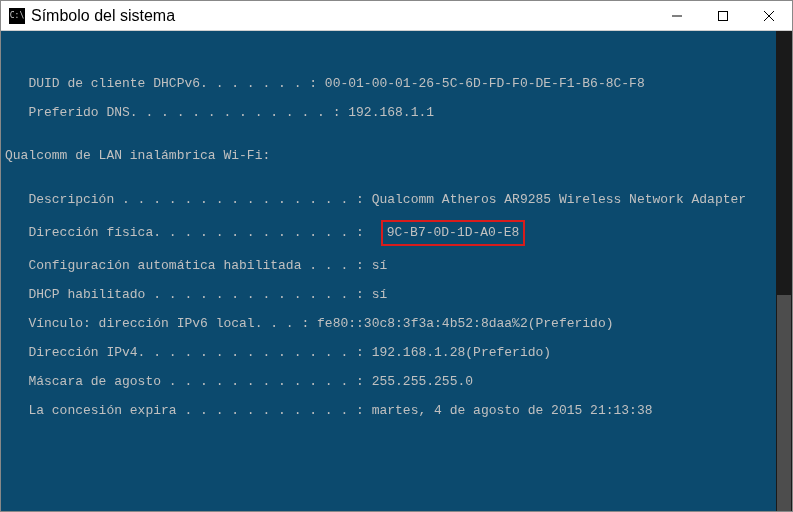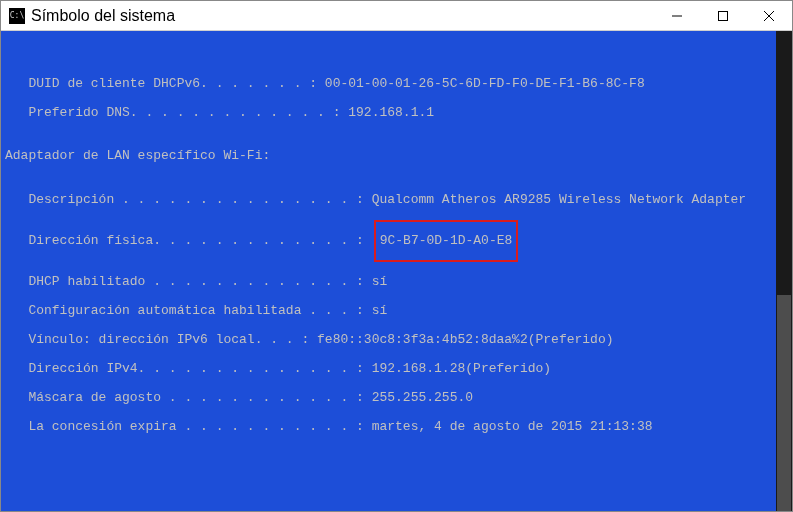--- a/index.html
+++ b/index.html
@@ -45,21 +45,21 @@
     display: flex;
     align-items: center;
     justify-content: center;
     font-family: "Segoe UI Symbol", sans-serif;
     font-size: 10px;
     color: #000;
   }
   .winbtn svg { stroke: #000; stroke-width: 1; fill: none; }
   .terminal {
     flex: 1;
-    background: #1d4ed8;
+    background: #0c4a6e;
     color: #c0c0c0;
     font-family: Consolas, "Courier New", monospace;
     font-size: 13px;
     line-height: 14.5px;
     padding: 2px 0 0 4px;
     white-space: pre;
     overflow: hidden;
     position: relative;
   }
   .terminal-inner {
@@ -76,22 +76,22 @@
   .scrollbar-thumb {
     position: absolute;
     left: 1px;
     width: 14px;
     background: #4d4d4d;
     top: 55%;
     height: 45%;
   }
   .highlight {
     border: 2px solid #d91c1c;
-    padding: 12px 4px;
-    margin: -2px 2px;
+    padding: 4px 4px;
+    margin: -2px 9px;
     display: inline-block;
   }
   .line { display: block; }
 </style>
 </head>
 <body>
 
 <div class="window">
 
   <div class="titlebar">
@@ -117,26 +117,26 @@
           </svg>
       </div>
     </div>
   </div>
 
   <div class="terminal">
     <div class="terminal-inner">
 <span class="line">   DUID de cliente DHCPv6. . . . . . . : 00-01-00-01-26-5C-6D-FD-F0-DE-F1-B6-8C-F8</span>
 <span class="line">   Preferido DNS. . . . . . . . . . . . . : 192.168.1.1</span>
 <span class="line"></span>
-<span class="line">Adaptador de LAN específico Wi-Fi:</span>
+<span class="line">Qualcomm de LAN inalámbrica Wi-Fi:</span>
 <span class="line"></span>
 <span class="line">   Descripción . . . . . . . . . . . . . . . : Qualcomm Atheros AR9285 Wireless Network Adapter</span>
 <span class="line"><span>   Dirección física. . . . . . . . . . . . . :</span> <span class="highlight">9C-B7-0D-1D-A0-E8</span></span>
+<span class="line">   Configuración automática habilitada . . . : sí</span>
 <span class="line">   DHCP habilitado . . . . . . . . . . . . . : sí</span>
-<span class="line">   Configuración automática habilitada . . . : sí</span>
 <span class="line">   Vínculo: dirección IPv6 local. . . : fe80::30c8:3f3a:4b52:8daa%2(Preferido)</span>
 <span class="line">   Dirección IPv4. . . . . . . . . . . . . . : 192.168.1.28(Preferido)</span>
 <span class="line">   Máscara de agosto . . . . . . . . . . . . : 255.255.255.0</span>
 <span class="line">   La concesión expira . . . . . . . . . . . : martes, 4 de agosto de 2015 21:13:38</span>
 
 
 
 
 
 

